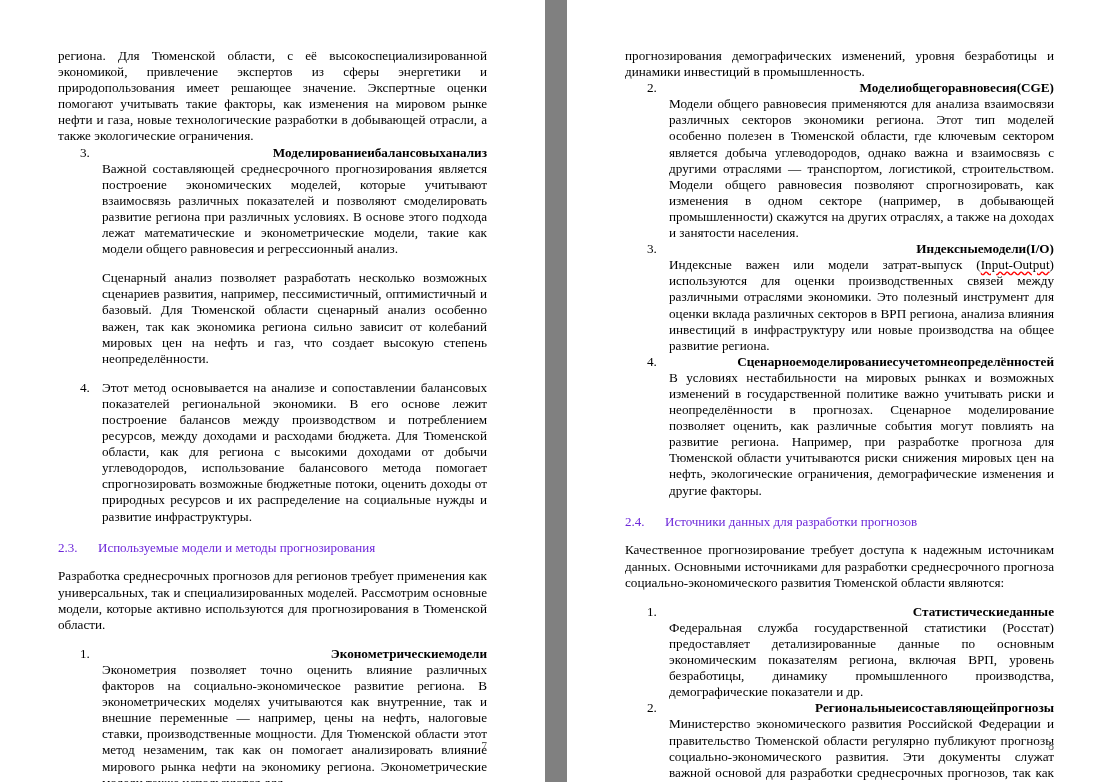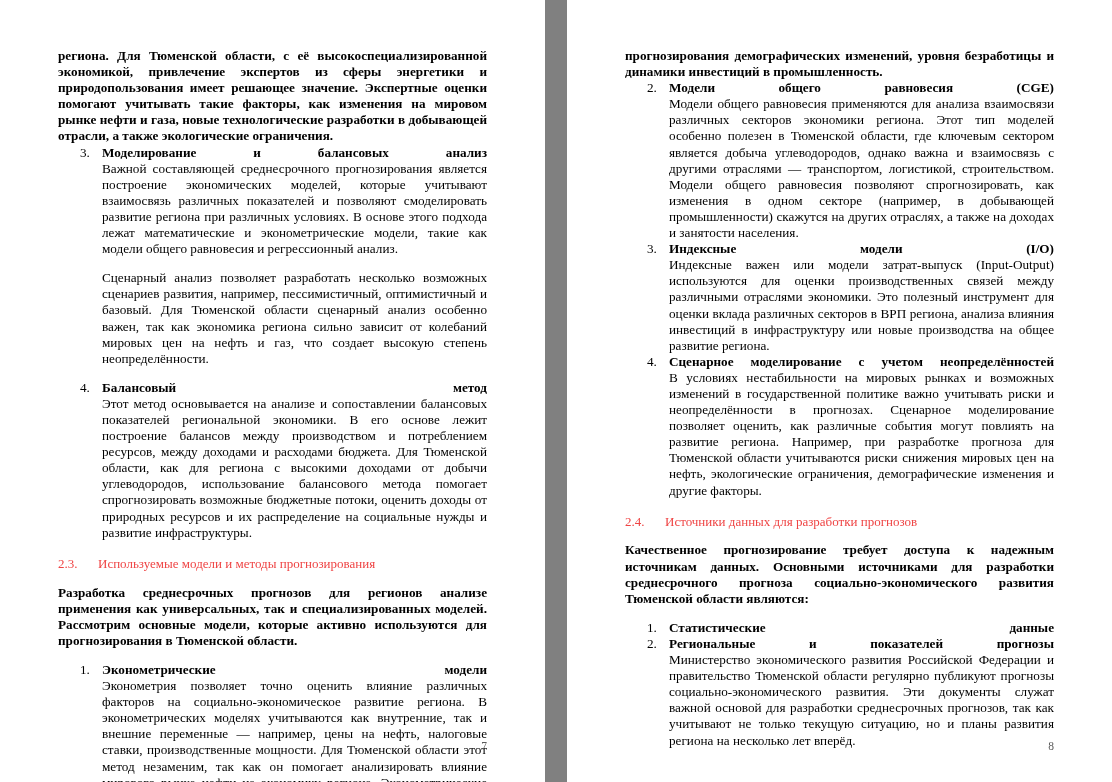--- a/index.html
+++ b/index.html
@@ -30,21 +30,20 @@
   .page-body {
     font-size: 13.2px;
     line-height: 1.22;
     text-align: justify;
     color: #000;
   }
   p.para {
     margin: 0 0 0 0;
     text-align: justify;
     text-justify: inter-word;
-    font-weight: bold;
   }
   ol.numlist {
     margin: 0;
     padding: 0;
     list-style: none;
   }
   ol.numlist > li {
     position: relative;
     padding-left: 44px;
     margin: 0 0 0 0;
@@ -53,41 +52,41 @@
   ol.numlist > li .num {
     position: absolute;
     left: 22px;
     top: 0;
     width: 20px;
     text-align: left;
   }
   .li-title-spread {
     font-weight: bold;
     display: flex;
-    justify-content: space-between;
+    justify-content: flex-end;
     width: 100%;
   }
   .li-title-spread span { white-space: nowrap; }
   .heading2 {
-    color: #ef4444;
+    color: #6d28d9;
     font-size: 13px;
     margin: 15px 0 13px 0;
     display: flex;
     gap: 0;
   }
   .heading2 .hnum { width: 40px; display: inline-block; }
   .heading2 .htext { text-decoration: none; }
   .page-number {
     position: absolute;
     bottom: 30px;
     right: 58px;
     font-size: 11.5px;
     color: #5a5a5a;
   }
-  .spell { text-decoration-color:#ff0000; text-decoration-style: wavy; }
+  .spell { text-decoration: underline; text-decoration-color:#ff0000; text-decoration-style: wavy; }
   .gap-sm { height: 13px; }
 </style>
 </head>
 <body>
 
 <div class="viewport">
 
   <div class="page page-left">
     <div class="page-body">
 
@@ -103,34 +102,30 @@
             <span>анализ</span>
           </span>
           <span>Важной составляющей среднесрочного прогнозирования является построение экономических моделей, которые учитывают взаимосвязь различных показателей и позволяют смоделировать развитие региона при различных условиях. В основе этого подхода лежат математические и эконометрические модели, такие как модели общего равновесия и регрессионный анализ.</span>
           <div class="gap-sm"></div>
           <span>Сценарный анализ позволяет разработать несколько возможных сценариев развития, например, пессимистичный, оптимистичный и базовый. Для Тюменской области сценарный анализ особенно важен, так как экономика региона сильно зависит от колебаний мировых цен на нефть и газ, что создает высокую степень неопределённости.</span>
           <div class="gap-sm"></div>
         </li>
 
         <li>
           <span class="num">4.</span>
-          <span class="li-title-spread">
-            <span>Балансовый</span>
-            <span>метод</span>
-          </span>
           <span>Этот метод основывается на анализе и сопоставлении балансовых показателей региональной экономики. В его основе лежит построение балансов между производством и потреблением ресурсов, между доходами и расходами бюджета. Для Тюменской области, как для региона с высокими доходами от добычи углеводородов, использование балансового метода помогает спрогнозировать возможные бюджетные потоки, оценить доходы от природных ресурсов и их распределение на социальные нужды и развитие инфраструктуры.</span>
         </li>
       </ol>
 
       <div class="heading2">
         <span class="hnum">2.3.</span>
         <span class="htext">Используемые модели и методы прогнозирования</span>
       </div>
 
-      <p class="para">Разработка среднесрочных прогнозов для регионов анализе применения как универсальных, так и специализированных моделей. Рассмотрим основные модели, которые активно используются для прогнозирования в Тюменской области.</p>
+      <p class="para">Разработка среднесрочных прогнозов для регионов требует применения как универсальных, так и специализированных моделей. Рассмотрим основные модели, которые активно используются для прогнозирования в Тюменской области.</p>
 
       <div class="gap-sm"></div>
 
       <ol class="numlist">
         <li>
           <span class="num">1.</span>
           <span class="li-title-spread">
             <span>Эконометрические</span>
             <span>модели</span>
           </span>
@@ -191,28 +186,29 @@
 
       <div class="gap-sm"></div>
 
       <ol class="numlist">
         <li>
           <span class="num">1.</span>
           <span class="li-title-spread">
             <span>Статистические</span>
             <span>данные</span>
           </span>
+          <span>Федеральная служба государственной статистики (Росстат) предоставляет детализированные данные по основным экономическим показателям региона, включая ВРП, уровень безработицы, динамику промышленного производства, демографические показатели и др.</span>
         </li>
 
         <li>
           <span class="num">2.</span>
           <span class="li-title-spread">
             <span>Региональные</span>
             <span>и</span>
-            <span>показателей</span>
+            <span>составляющей</span>
             <span>прогнозы</span>
           </span>
           <span>Министерство экономического развития Российской Федерации и правительство Тюменской области регулярно публикуют прогнозы социально-экономического развития. Эти документы служат важной основой для разработки среднесрочных прогнозов, так как учитывают не только текущую ситуацию, но и планы развития региона на несколько лет вперёд.</span>
         </li>
       </ol>
 
     </div>
     <div class="page-number">8</div>
   </div>
 

